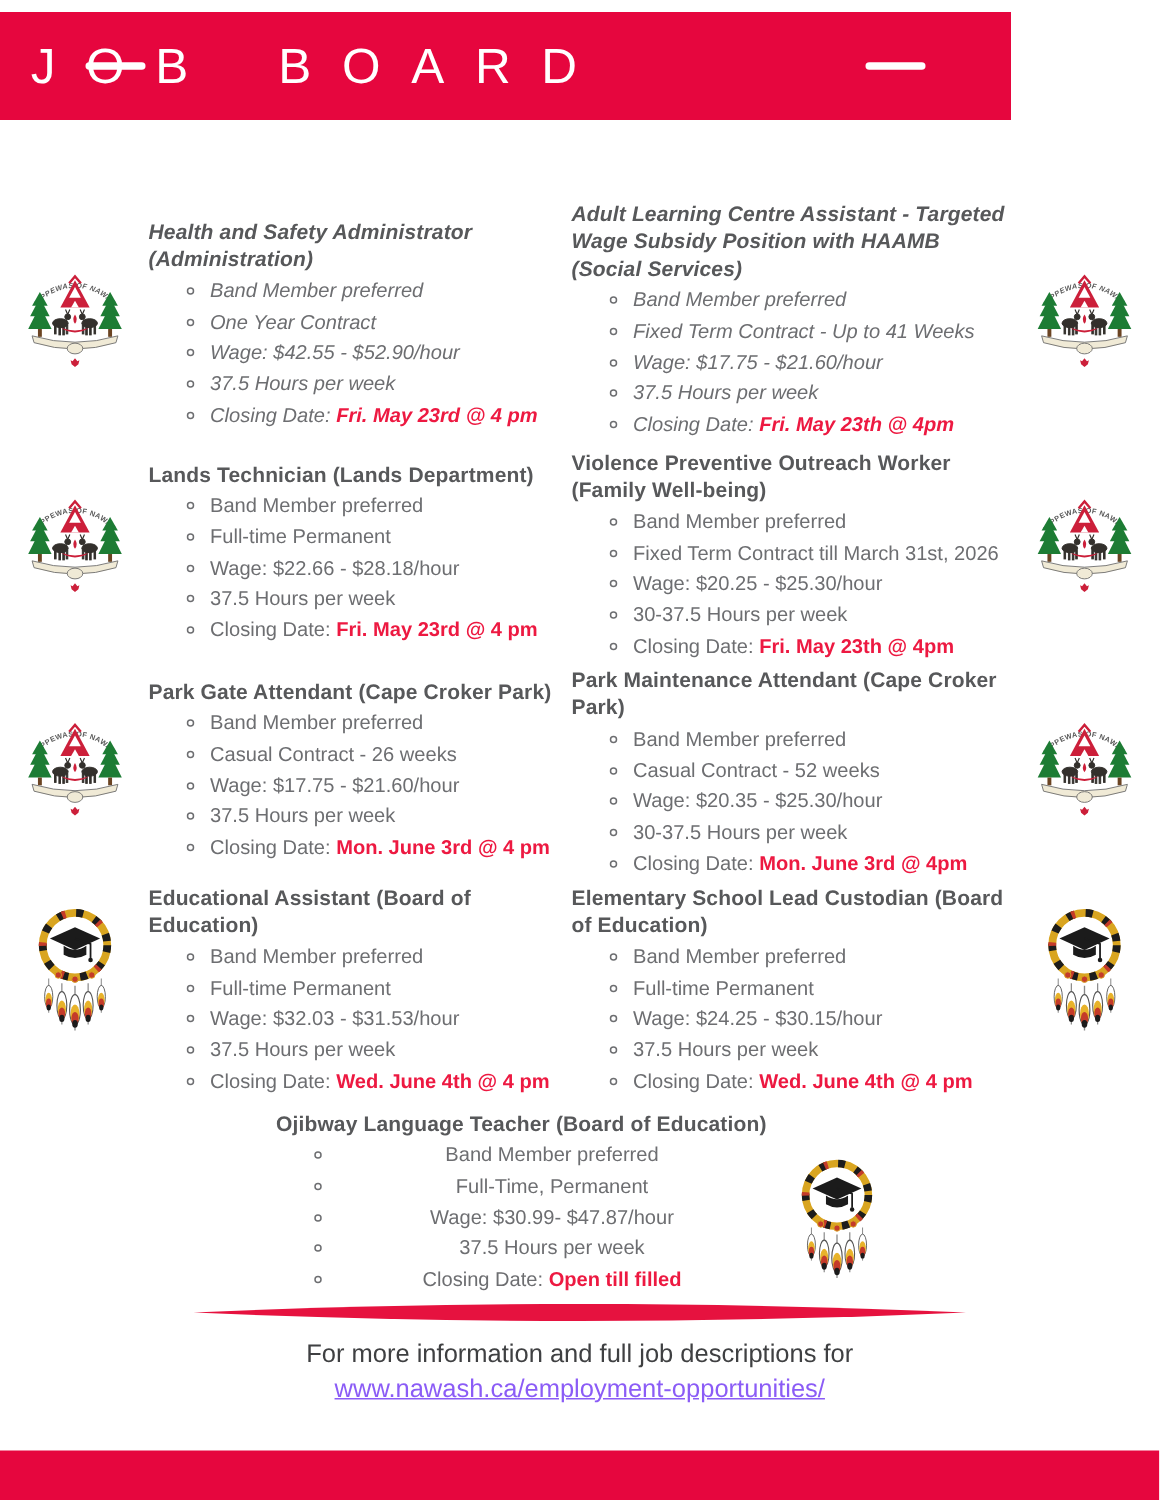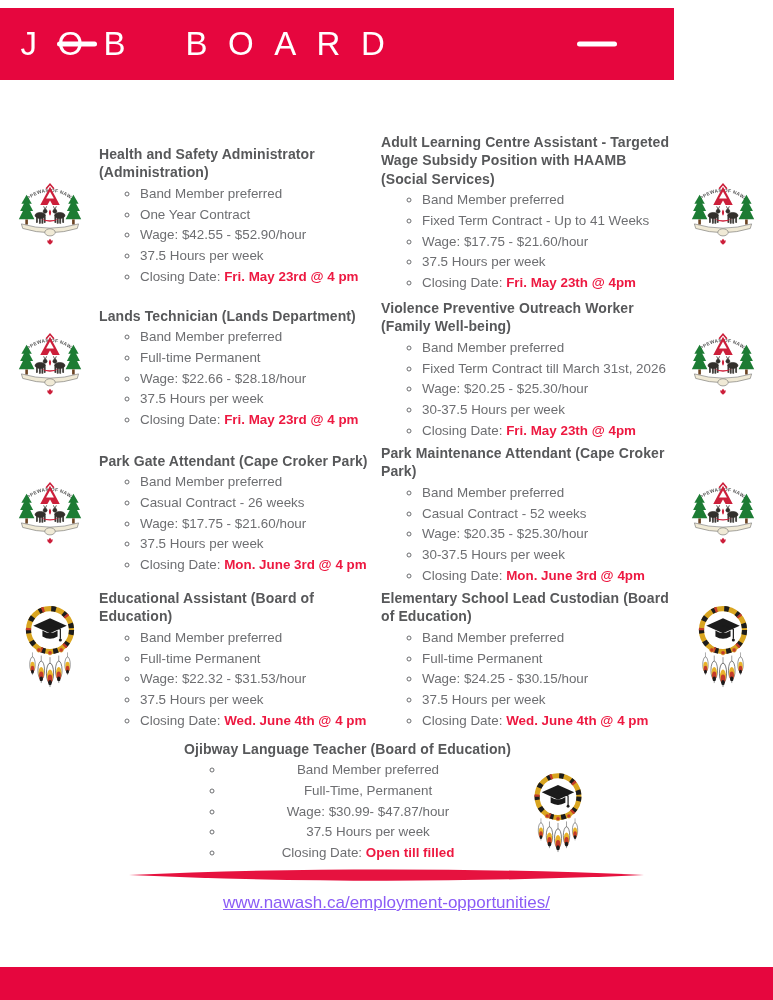--- a/index.html
+++ b/index.html
@@ -24,21 +24,21 @@
   }
   .dash {
     position:absolute; top:50%; transform:translateY(-50%);
     width:40px; height:5px; background:#fff; border-radius:3px;
   }
   .dash.left { left:57px; } .dash.right { right:57px; }
 
   
   .jobs { position:absolute; top:133px; left:0; width:773px; }
   .row { display:flex; align-items:flex-start; }
-  .row1 { min-height:166px; } .row2 { min-height:145px; }
+  .row1 { min-height:166px;font-style:italic; } .row2 { min-height:145px; }
   .row3 { min-height:145px; } .row4 { min-height:154px; }
   .logo-cell { flex:0 0 99px; display:flex; justify-content:center; }
   .logo-cell.r { flex:0 0 100px; }
   .job-l { flex:0 0 282px; padding-right:6px; }
   .job-r { flex:0 0 292px; padding-right:2px; }
   .pt12 { padding-top:12px; } .pt8 { padding-top:8px; }
 
   .job-title {
     font-size:14px; font-weight:700; color:#57585a;
     line-height:1.32; margin-bottom:3px; letter-spacing:0.1px;
@@ -274,21 +274,21 @@
       <div class="logo-cell">
         <svg class="boe-logo lm4">
             <use href="#logo-boe"></use>
           </svg>
       </div>
       <div class="job-l">
         <div class="job-title">Educational Assistant (Board of Education)</div>
         <ul class="details">
           <li>Band Member preferred</li>
           <li>Full-time Permanent</li>
-          <li>Wage: $22.32 - $31.53/hour</li>
+          <li>Wage: $32.03 - $31.53/hour</li>
           <li>37.5 Hours per week</li>
           <li><span>Closing Date:</span> <strong class="date">Wed. June 4th @ 4 pm</strong></li>
         </ul>
       </div>
       <div class="job-r">
         <div class="job-title">Elementary School Lead Custodian (Board of Education)</div>
         <ul class="details">
           <li>Band Member preferred</li>
           <li>Full-time Permanent</li>
           <li>Wage: $24.25 - $30.15/hour</li>
@@ -318,17 +318,18 @@
     <svg class="boe-logo center">
         <use href="#logo-boe"></use>
       </svg>
   </div>
 
   <svg class="divider" viewBox="0 0 515 12" preserveAspectRatio="none">
     <path d="M0,6 C170,-1.5 345,-1.5 515,6 C345,13.5 170,13.5 0,6 Z" fill="#e6123f"></path>
   </svg>
 
   <div class="footer-text">
+    <div>For more information and full job descriptions for</div>
     <a class="footer-link" href="www.nawash.ca/employment-opportunities/">www.nawash.ca/employment-opportunities/</a>
   </div>
 
   <div class="bottom-bar"></div>
 </div>
 
 </body></html>

